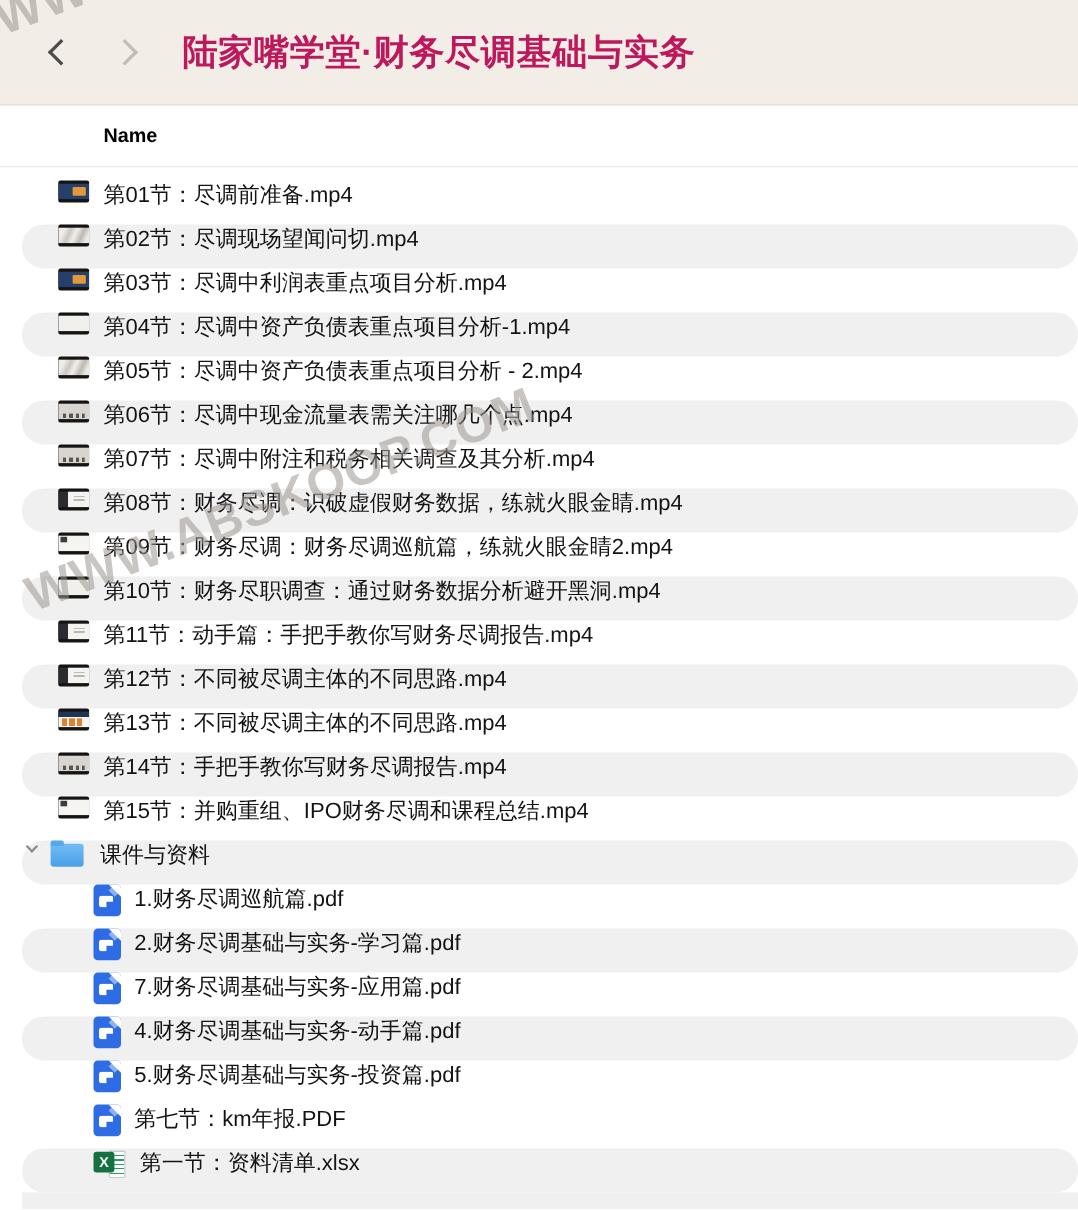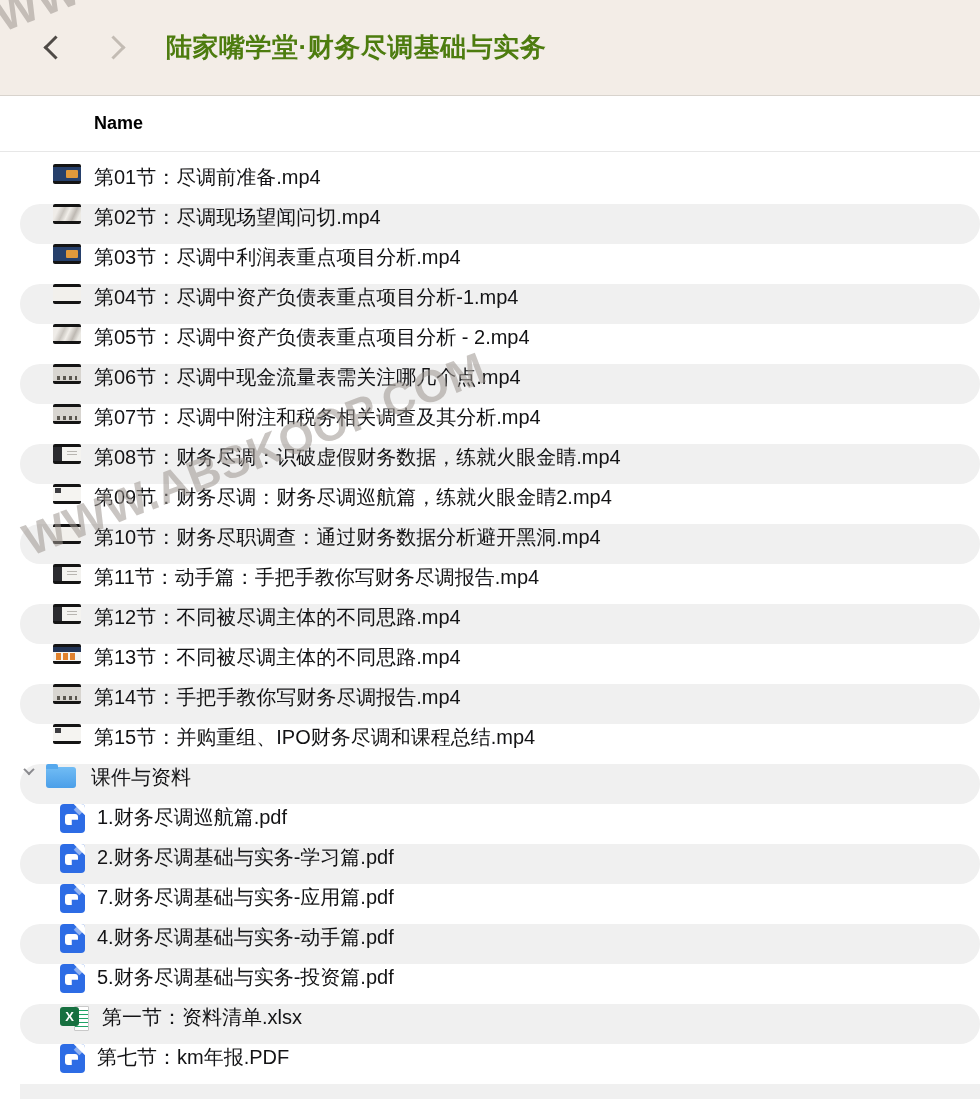--- a/index.html
+++ b/index.html
@@ -14,21 +14,21 @@
   .topbar {
     height:96px; background:#f3ede7; border-bottom:1px solid #d8d3cd;
     display:flex; align-items:center; position:relative; z-index:2;
   }
   .navchev { width:44px; height:44px; display:flex; align-items:center; justify-content:center; cursor:pointer; }
   .navchev.back { margin-left:30px; }
   .navchev.fwd  { margin-left:20px; }
   .navchev i { display:block; width:17px; height:17px; border-left:3.2px solid #4e4a46; border-bottom:3.2px solid #4e4a46; }
   .navchev.back i { transform:rotate(45deg); margin-left:6px; }
   .navchev.fwd  i { border-color:#c3bcb4; transform:rotate(-135deg); margin-right:6px; }
-  .title { margin-left:28px; font-size:26px; font-weight:700; color:#4d7c0f; letter-spacing:0.5px; }
+  .title { margin-left:28px; font-size:32px; font-weight:700; color:#be185d; letter-spacing:0.5px; }
 
   
   .colhead {
     height:56px; background:#fff; border-bottom:1px solid #e7e7e7;
     display:flex; align-items:center; position:relative; z-index:2;
   }
   .colhead .name { margin-left:94px; font-size:18px; font-weight:700; color:#000000; }
 
   
   .list { padding-top:12px; position:relative; z-index:1; }
@@ -40,21 +40,21 @@
   .row .label { font-size:20px; color:#131315; white-space:nowrap; }
 
   .row.video { padding-left:53px; }
   .row.video .label { margin-left:13px; }
 
   .row.folder { padding-left:22px; }
   .twist { width:14px; height:14px; display:flex; align-items:center; justify-content:center; margin-right:10px; cursor:pointer; }
   .twist i { display:block; width:8px; height:8px; border-right:2.4px solid #8a8a8e; border-bottom:2.4px solid #8a8a8e; transform:rotate(45deg) translate(-1px,-1px); }
   .row.folder .label { margin-left:15px; }
 
-  .row.pdf, .row.xlsx { padding-left:60px; }
+  .row.pdf, .row.xlsx { padding-left:85px; }
   .row.pdf .label, .row.xlsx .label { margin-left:12px; }
 
   
   .thumb { width:28px; height:20px; background:#141414; border-radius:2px; position:relative; overflow:hidden; flex:none; }
   .thumb::before { content:""; position:absolute; left:0; right:0; top:3px; bottom:3px; }
   .t-navy::before  { background:#27406b; }
   .t-navy::after   { content:""; position:absolute; right:3px; top:6px; width:12px; height:8px; background:#e2993b; border-radius:1px; }
   .t-board::before { background:linear-gradient(115deg,#efece8 18%,#c9c5bf 36%,#f1eee9 52%,#beb9b3 72%,#eceae5 88%); }
   .t-slide::before { background:#f2f0ec; }
   .t-gray::before  { background:#d8d5d0; }
@@ -200,26 +200,26 @@
       <span class="label">7.财务尽调基础与实务-应用篇.pdf</span>
     </div>
     <div class="row pdf stripe">
       <span class="icon-pdf"></span>
       <span class="label">4.财务尽调基础与实务-动手篇.pdf</span>
     </div>
     <div class="row pdf">
       <span class="icon-pdf"></span>
       <span class="label">5.财务尽调基础与实务-投资篇.pdf</span>
     </div>
+    <div class="row pdf">
+      <span class="icon-pdf"></span>
+      <span class="label">第七节：km年报.PDF</span>
+    </div>
     <div class="row xlsx stripe">
       <span class="icon-xlsx"></span>
       <span class="label">第一节：资料清单.xlsx</span>
     </div>
-    <div class="row pdf">
-      <span class="icon-pdf"></span>
-      <span class="label">第七节：km年报.PDF</span>
-    </div>
   </div>
 
 <div class="tail-stripe"></div>
 
 <span class="wm corner">WWW.ABSKOOP.COM</span>
 <span class="wm main">WWW.ABSKOOP.COM</span>
 
 </body></html>

